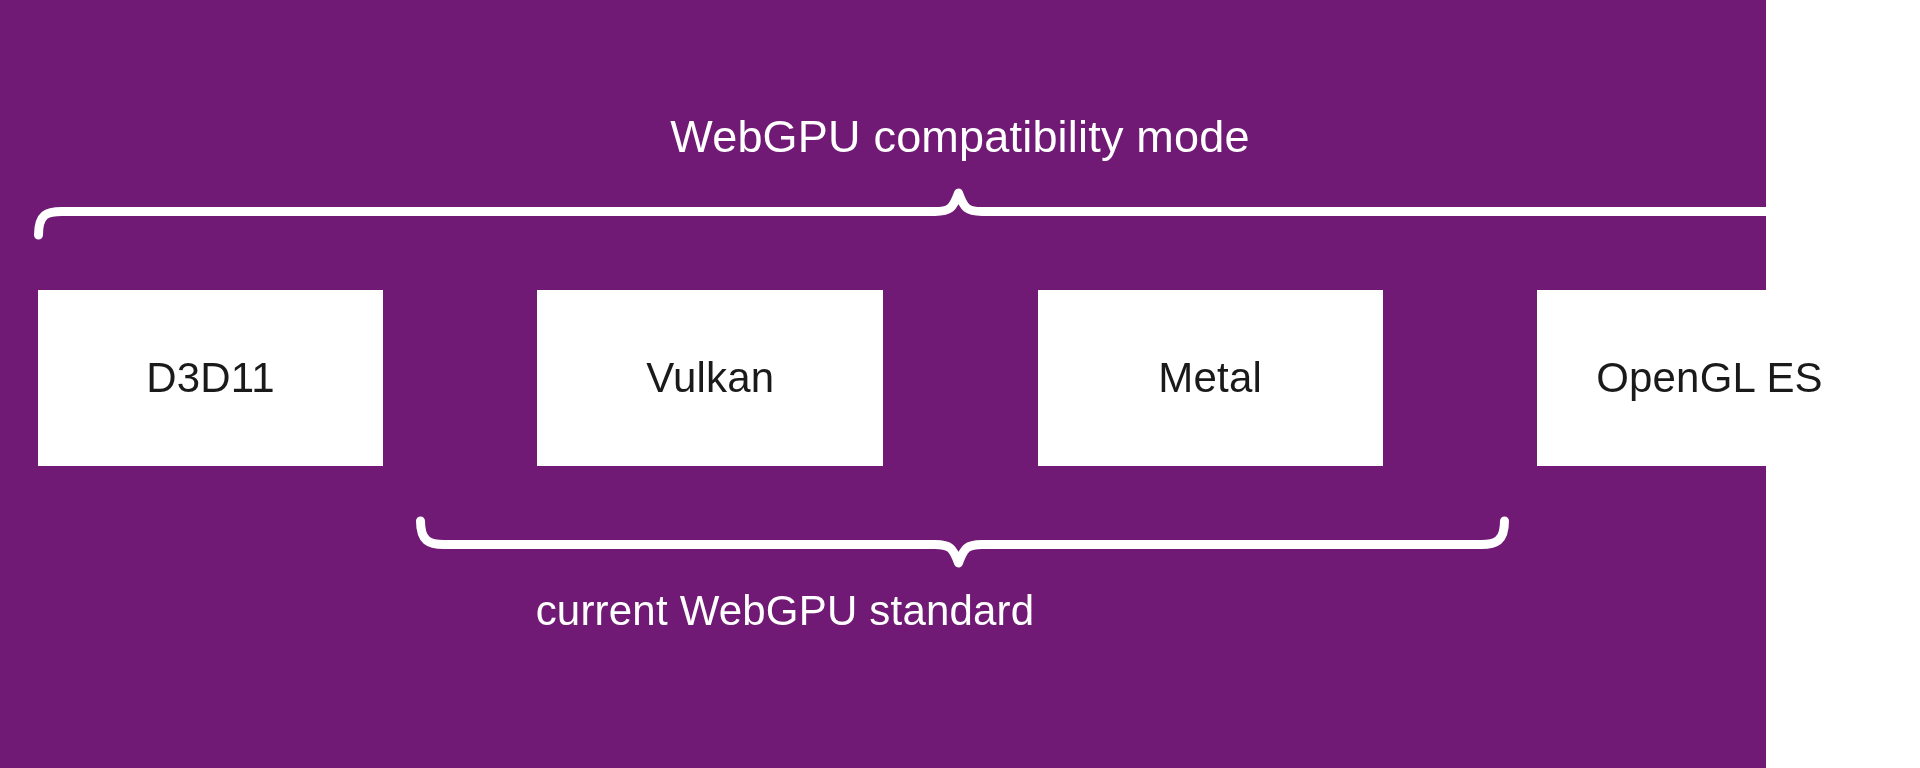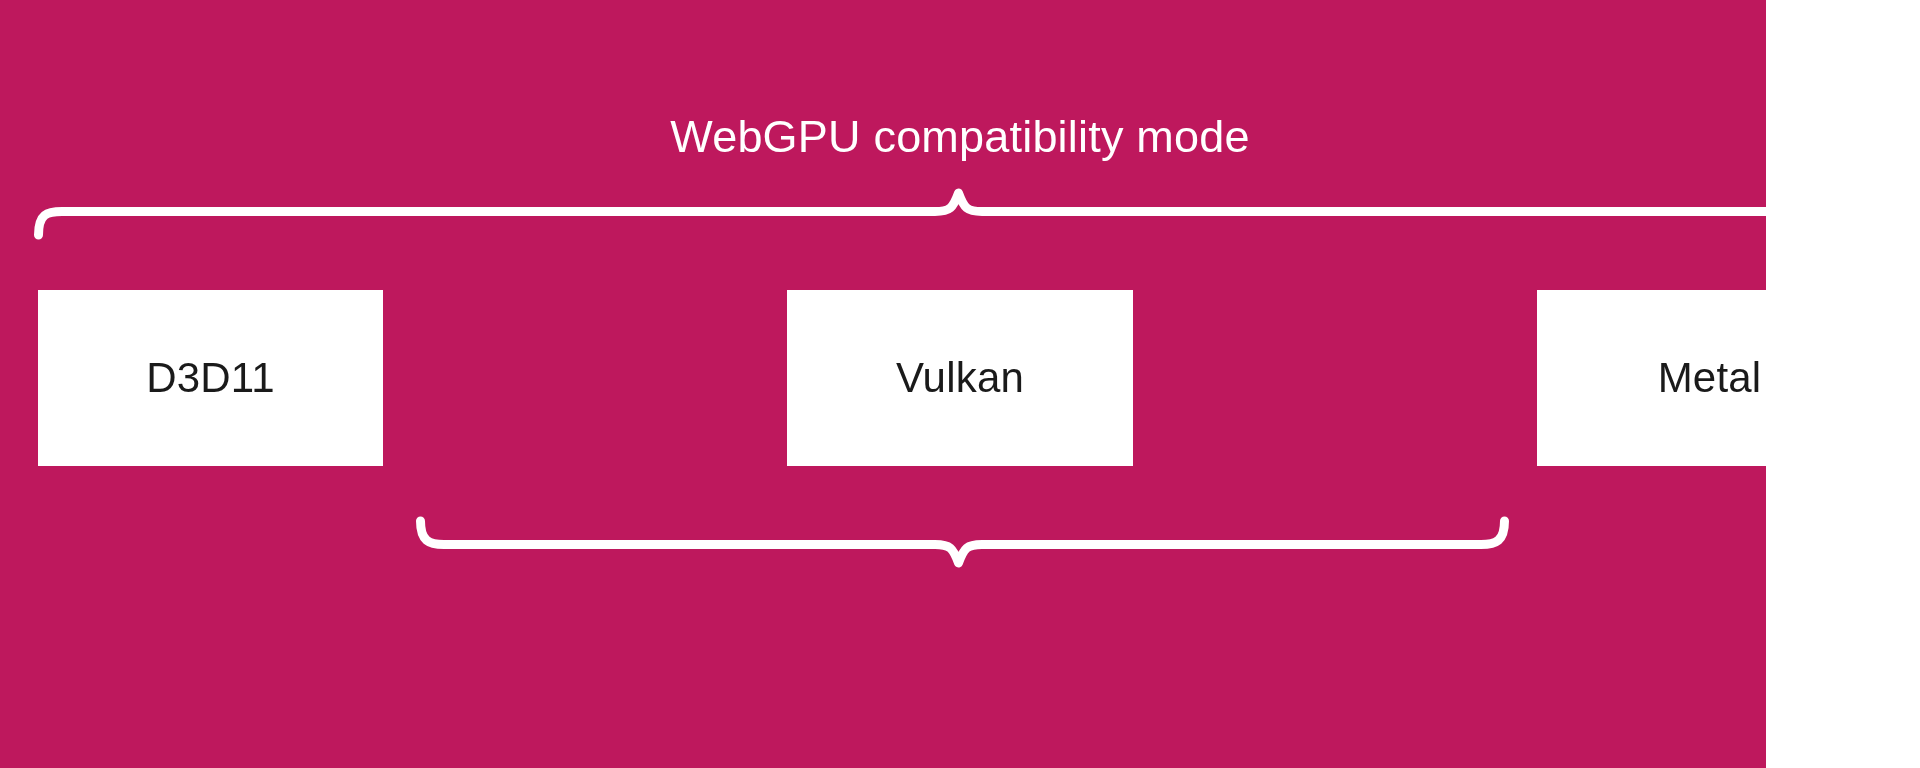--- a/index.html
+++ b/index.html
@@ -11,21 +11,21 @@
     width: 1920px;
     height: 768px;
     overflow: hidden;
     font-family: "Liberation Sans", sans-serif;
   }
 
   #diagram-root {
     position: relative;
     width: 1766px;
     height: 768px;
-    background: #be185d;
+    background: #701a75;
   }
 
   
   .top-caption {
     position: absolute;
     left: 0;
     top: 114px;
     width: 1920px;
     text-align: center;
     color: #ffffff;
@@ -123,26 +123,30 @@
   <div id="platform-row">
     <div class="platform-box" style="width:345px;">
       <span class="platform-label">D3D11</span>
     </div>
     <div class="platform-box" style="width:346px;">
       <span class="platform-label">Vulkan</span>
     </div>
     <div class="platform-box" style="width:345px;">
       <span class="platform-label">Metal</span>
     </div>
+    <div class="platform-box" style="width:345px;">
+      <span class="platform-label">OpenGL ES</span>
+    </div>
   </div>
 
   <svg id="bottom-brace-svg" class="brace-svg" width="1920" height="70" viewBox="0 0 1920 70">
     <path class="brace-path" d="M 420.5 9
              C 420.5 29, 429 32.5, 444 32.5
              L 935 32.5
              C 950 32.5, 953 36, 958.5 51
              C 964 36, 967 32.5, 982 32.5
              L 1481 32.5
              C 1496 32.5, 1504.5 29, 1504.5 9"></path>
   </svg>
 
+  <div class="bottom-caption">current WebGPU standard</div>
 
 </div>
 
 </body></html>

